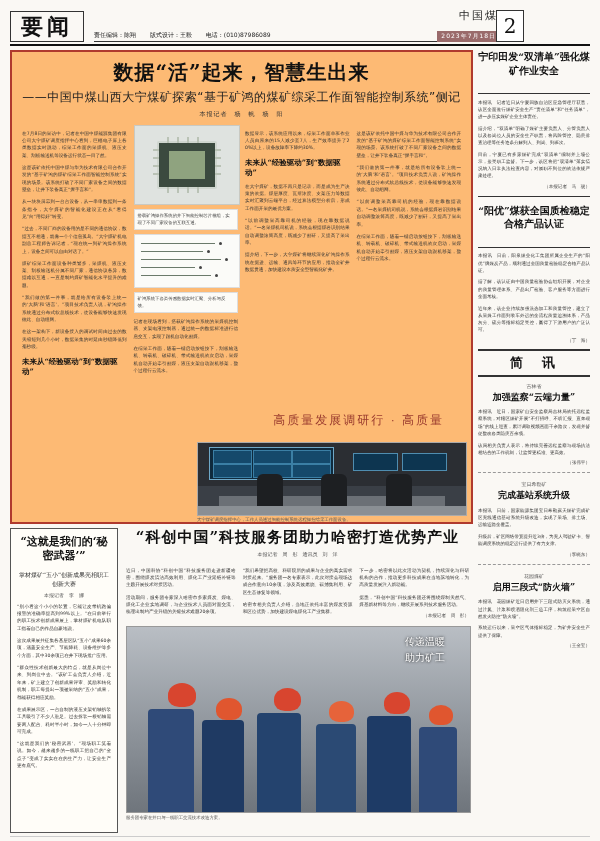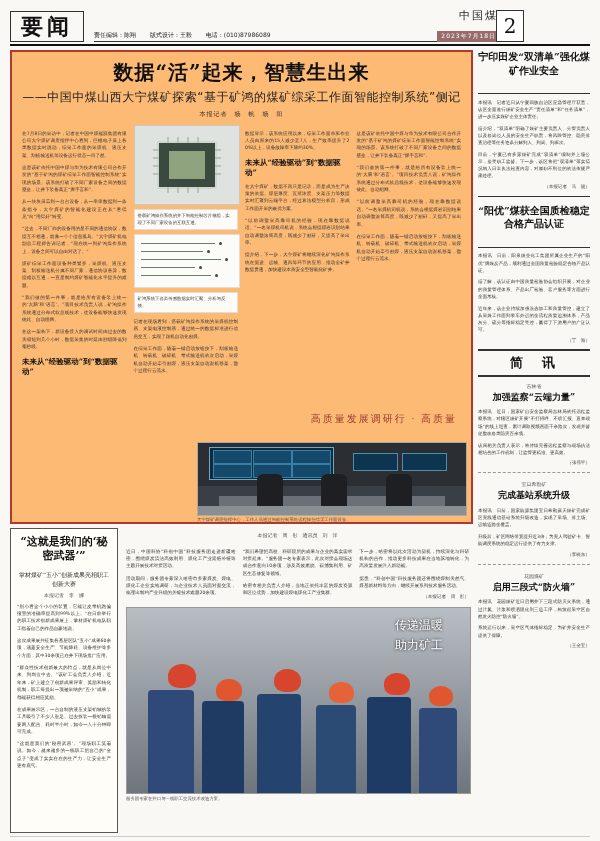--- a/index.html
+++ b/index.html
@@ -99,22 +99,22 @@
   }
   .ctrl-screenwall{position:absolute;left:4%;top:6%;width:46%;height:42%;background:#0f2a3d;border:1px solid #6ea8c8;}
   .ctrl-screenwall .pane{position:absolute;background:#15496b;border:1px solid #3b7fa5;}
   .ctrl-desk{position:absolute;left:0;bottom:0;width:100%;height:40%;background:#3a3f46;}
   .ctrl-desk2{position:absolute;left:8%;bottom:8%;width:84%;height:18%;background:#6b7076;}
   .ctrl-chair{position:absolute;width:26px;height:34px;background:#1d1f22;border-radius:6px 6px 2px 2px;bottom:10%;}
   .ctrl-floor{position:absolute;left:0;bottom:0;width:100%;height:12%;background:#8a8f94;}
   .ctrl-mon{position:absolute;background:#0d3550;border:1px solid #4f8db0;}
 
   .quote-badge{
-    position:absolute;right:14px;font-family:Liberation Serif, serif;
-    font-size:10px;color:#9a3b2e;letter-spacing:2px;
+    position:absolute;right:27px;font-family:Liberation Sans, sans-serif;
+    font-size:12px;color:#9a3b2e;letter-spacing:2px;
   }
 
   
   .right-col{position:absolute;left:478px;top:50px;width:112px;}
   .rc-title{
     font-family:"DejaVu Serif","Liberation Serif",serif;
     font-size:10px;font-weight:bold;text-align:center;line-height:1.35;margin-bottom:4px;color:#111;
   }
   .rc-title.lined{border-bottom:1px solid #333;padding-bottom:16px;}
   .rc-text{font-size:4.5px;line-height:1.6;text-align:justify;color:#333;word-break:break-all;}
@@ -152,23 +152,23 @@
     font-size:15px;font-weight:bold;text-align:center;color:#111;letter-spacing:1px;
   }
   .bc-by{font-size:5px;text-align:center;color:#555;margin:4px 0 5px 0;}
   .bc-cols{display:flex;gap:7px;}
   .photo-workers{
     position:relative;overflow:hidden;background:#c9cdd2;border:1px solid #999;
   }
   .w-helmet{position:absolute;border-radius:50% 50% 40% 40%;}
   .w-body{position:absolute;border-radius:4px 4px 0 0;}
   .photo-note{
-    position:absolute;right:24px;top:8px;width:54px;
-    font-family:Liberation Sans, sans-serif;
-    font-size:12px;color:#fff;text-shadow:0 0 3px #000;line-height:1.6;text-align:center;
+    position:absolute;right:18px;top:8px;width:54px;
+    font-family:Liberation Mono, monospace;
+    font-size:10px;color:#fff;text-shadow:0 0 3px #000;line-height:1.6;text-align:center;
   }
   .cap{font-size:4.4px;color:#555;margin-top:2px;line-height:1.5;}
 
   .footer-rule{position:absolute;left:10px;bottom:4px;width:580px;height:1px;background:#ccc;}
 </style>
 </head>
 <body>
 
 <div class="page">
 
@@ -338,20 +338,21 @@
     <div class="bl-sub">掌材煤矿“五小”创新成果亮相职工创新大赛</div>
     <div class="bl-by">本报记者　李　娜</div>
     <p class="col-text">“别小看这个小小的装置，它能让皮带机跑偏报警的准确率提高到99%以上。”在日前举行的职工技术创新成果展上，掌材煤矿机电队职工指着自己的作品自豪地说。</p>
     <p class="col-text">这次成果展共征集各基层区队“五小”成果60余项，涵盖安全生产、节能降耗、设备维护等多个方面，其中30余项已在井下现场推广应用。</p>
     <p class="col-text">“群众性技术创新最大的特点，就是从岗位中来、到岗位中去。”该矿工会负责人介绍，近年来，矿上建立了创新成果评审、奖励和转化机制，职工每提出一项被采纳的“五小”成果，都能获得相应奖励。</p>
     <p class="col-text">在成果展示区，一台自制的液压支架销轴拆装工具吸引了不少人驻足。过去拆装一根销轴需要两人配合、耗时半小时，如今一人十分钟即可完成。</p>
     <p class="col-text">“这就是我们的‘秘密武器’。”现场职工笑着说。如今，越来越多的一线职工把自己的“金点子”变成了实实在在的生产力，让安全生产更有底气。</p>
   </div>
 
   <div class="bottom-center">
+    <div class="bc-head">“科创中国”科技服务团助力哈密打造优势产业</div>
     <div class="bc-by">本报记者　周　彤　通讯员　刘　洋</div>
     <div class="bc-cols">
       <div class="col">
         <p class="col-text">近日，中国科协“科创中国”科技服务团走进新疆哈密，围绕煤炭清洁高效利用、煤化工产业延链补链等主题开展技术对接活动。</p>
         <p class="col-text">活动期间，服务团专家深入哈密市多家煤炭、煤电、煤化工企业实地调研，与企业技术人员面对面交流，梳理出制约产业升级的关键技术难题20余项。</p>
       </div>
       <div class="col">
         <p class="col-text">“我们希望把高校、科研院所的成果与企业的真实需求对接起来。”服务团一名专家表示，此次对接会现场达成合作意向10余项，涉及高效燃烧、碳捕集利用、矿区生态修复等领域。</p>
         <p class="col-text">哈密市相关负责人介绍，当地正依托丰富的煤炭资源和区位优势，加快建设煤电煤化工产业集群。</p>
       </div>

